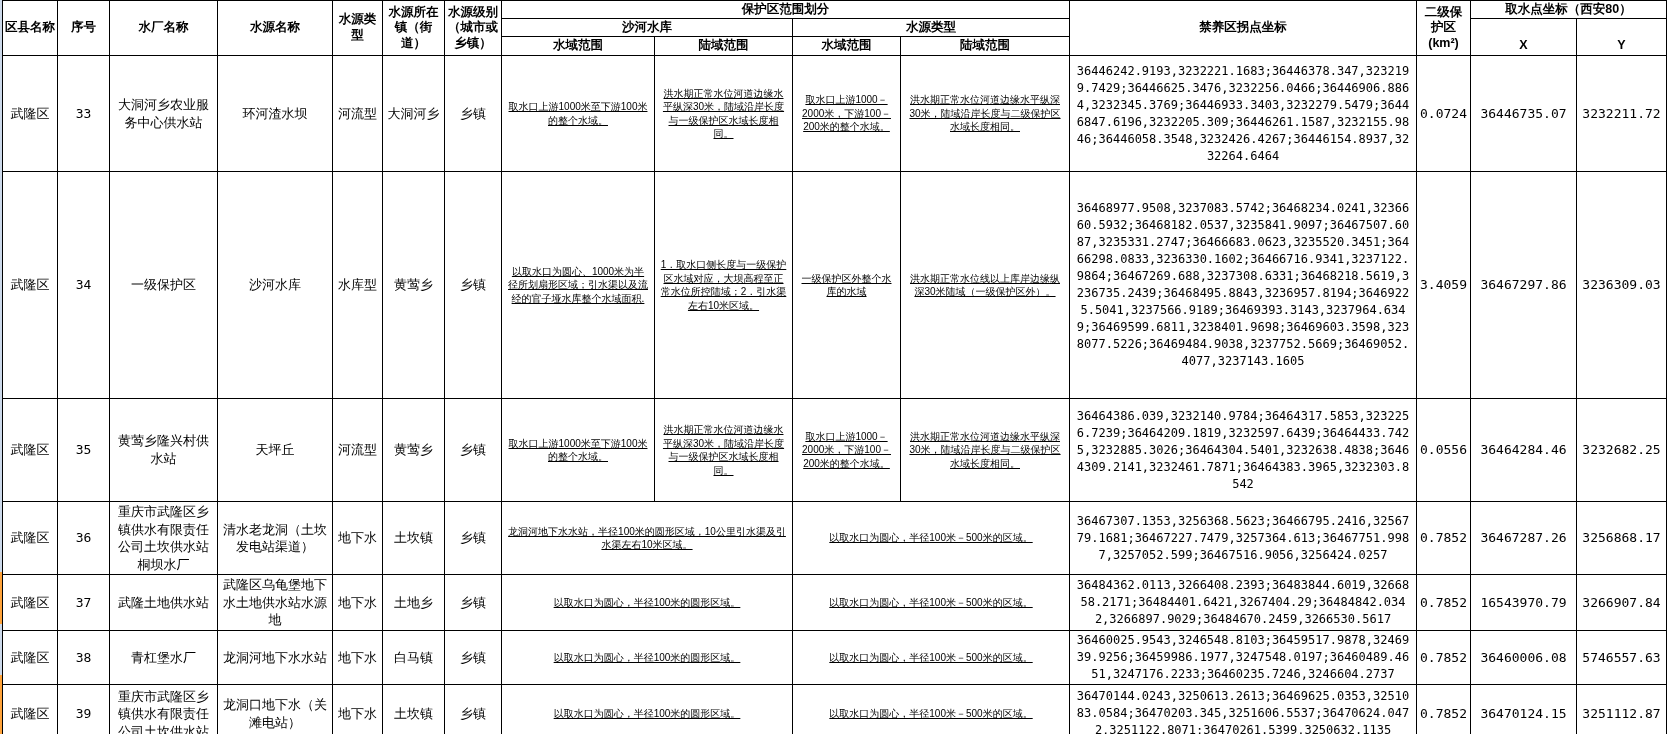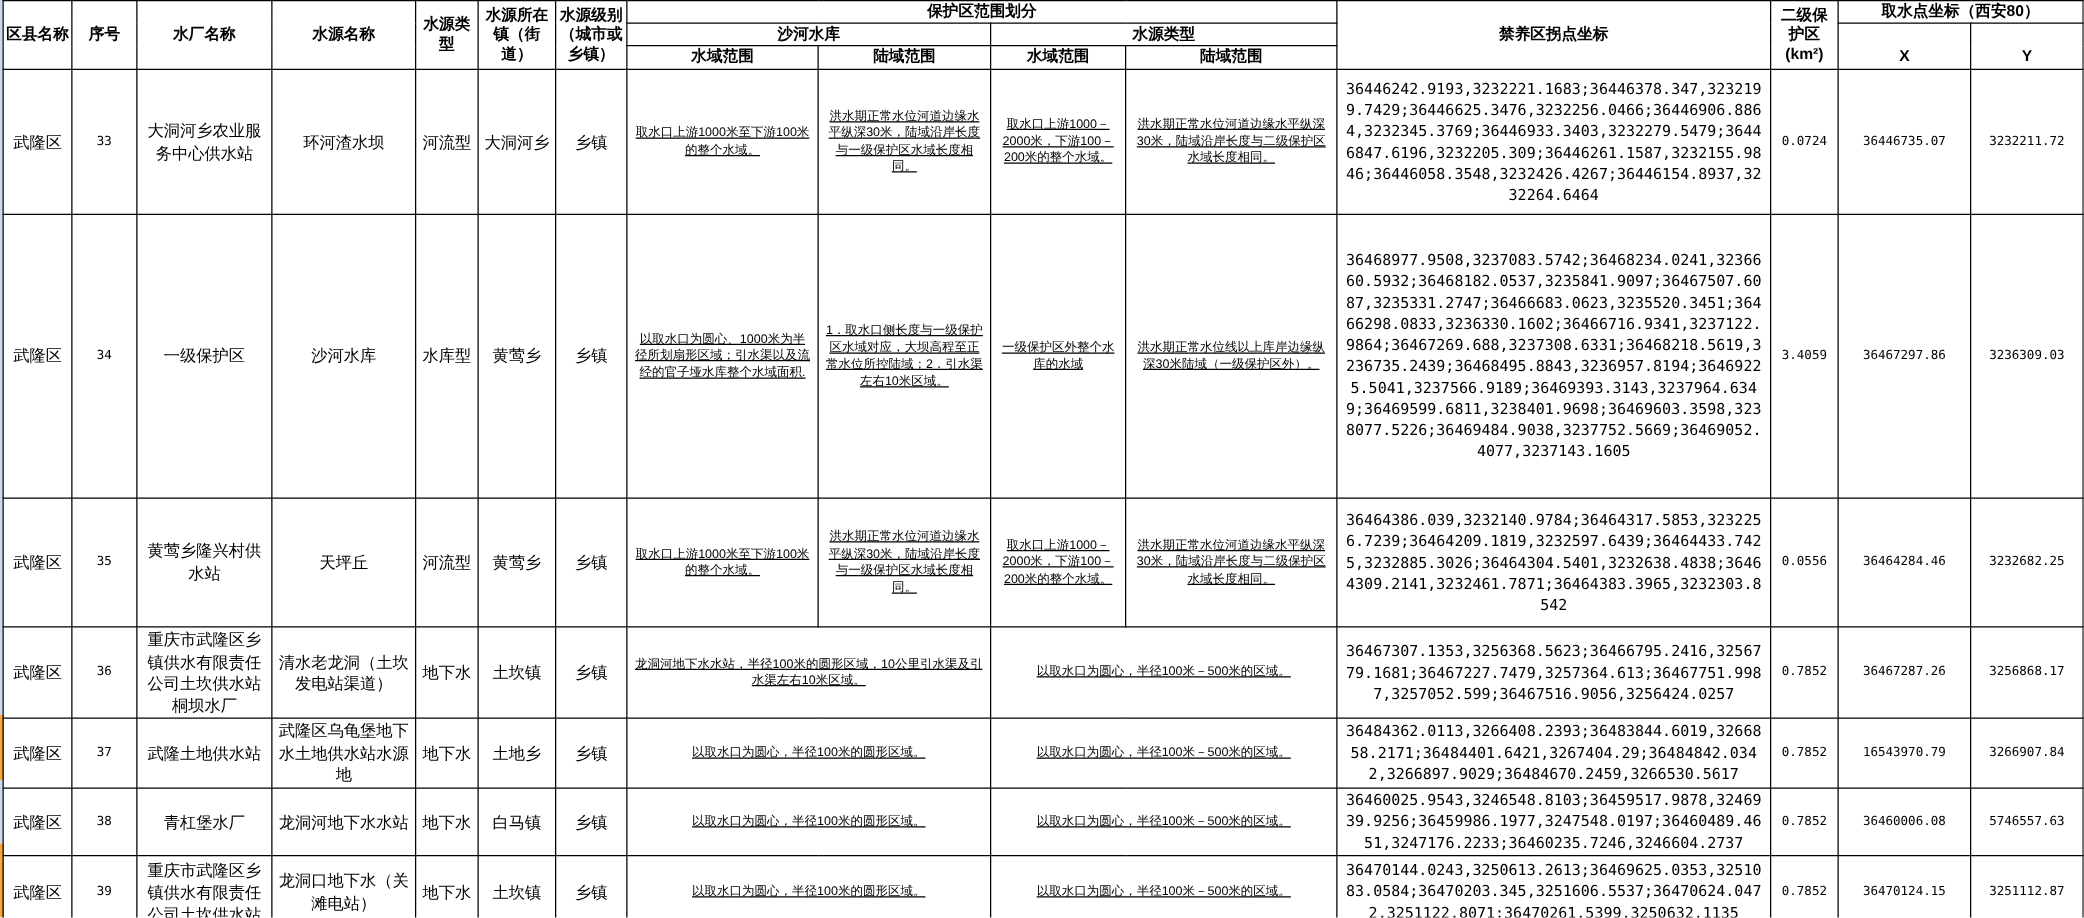--- a/index.html
+++ b/index.html
@@ -22,21 +22,21 @@
   thead tr.h2{height:18px;}
   thead tr.h3{height:19px;}
   th.va-b{vertical-align:bottom;padding-bottom:1px;}
   td{font-size:13px;line-height:1.35;padding:1px 3px;word-break:break-word;}
   td.zone{font-size:10px;padding:1px 5px;text-decoration:underline;}
   td.coords{
     font-family:"DejaVu Sans Mono", monospace;
     font-size:12px;line-height:17px;word-break:break-all;
     padding:1px 4px;text-align:center;
   }
-  td.num{font-family:"DejaVu Sans Mono", monospace;font-size:10px;}
+  td.num{font-family:"DejaVu Sans Mono", monospace;font-size:13px;}
 </style>
 </head>
 <body>
 
 <div id="gutter"></div>
 <div id="accent-37" class="accent"></div>
 <div id="accent-39" class="accent"></div>
 
 <table>
   <colgroup>

